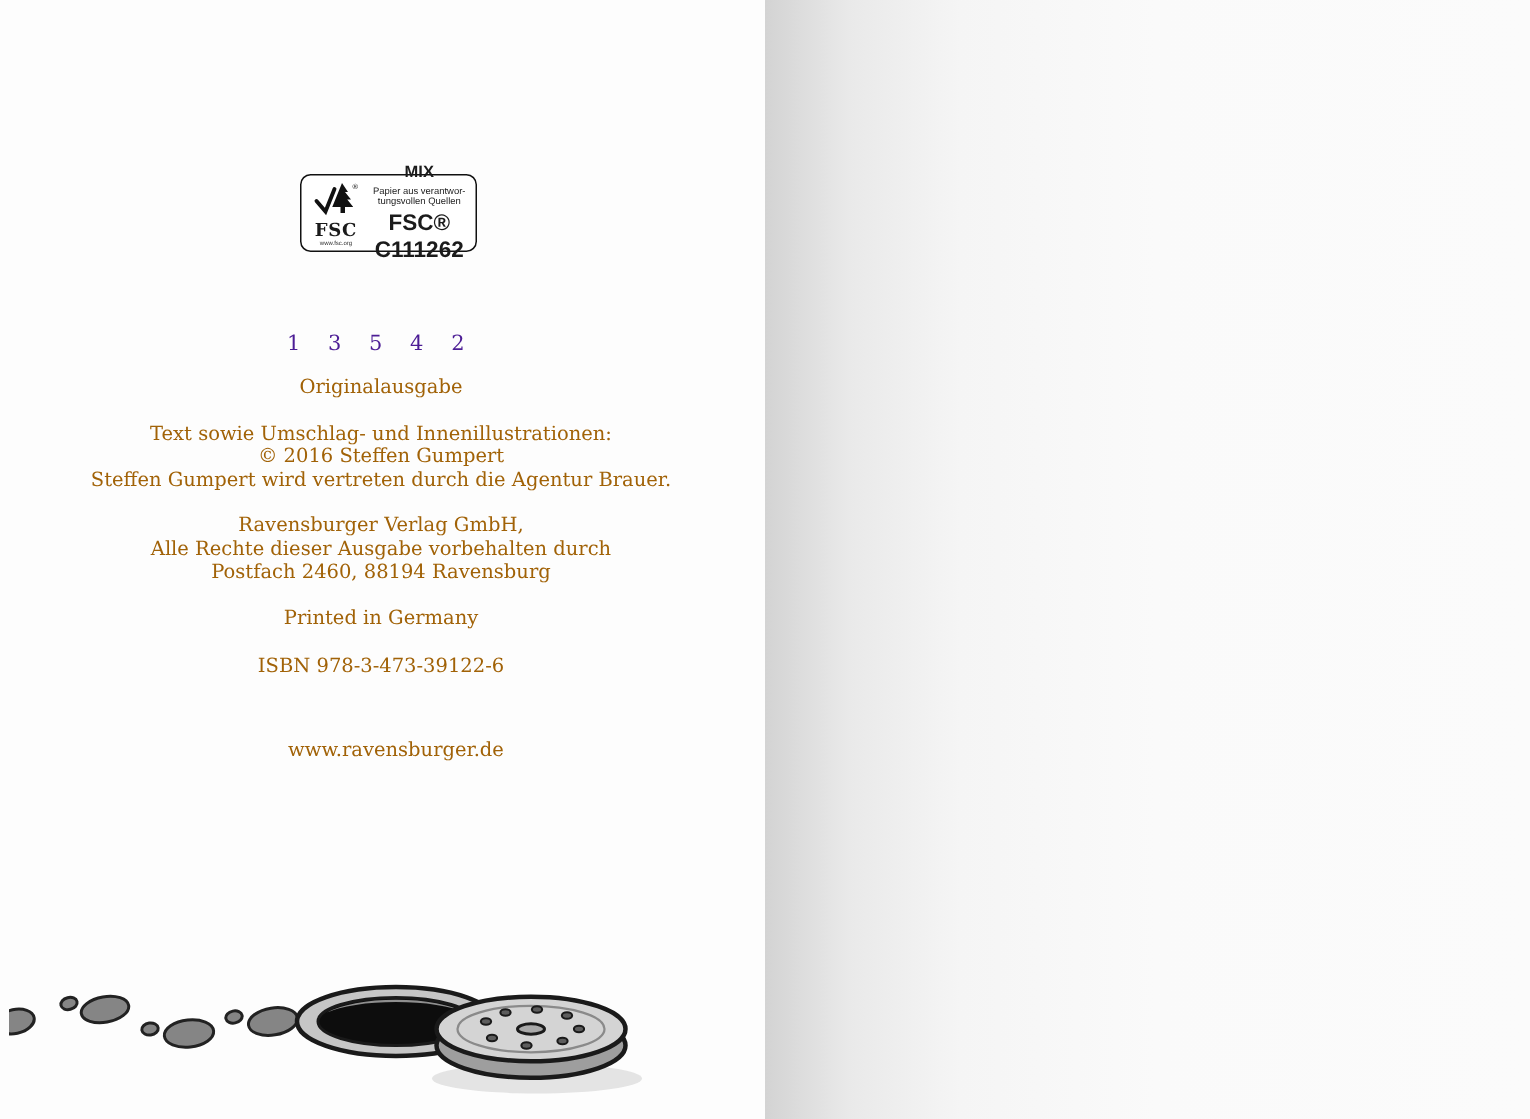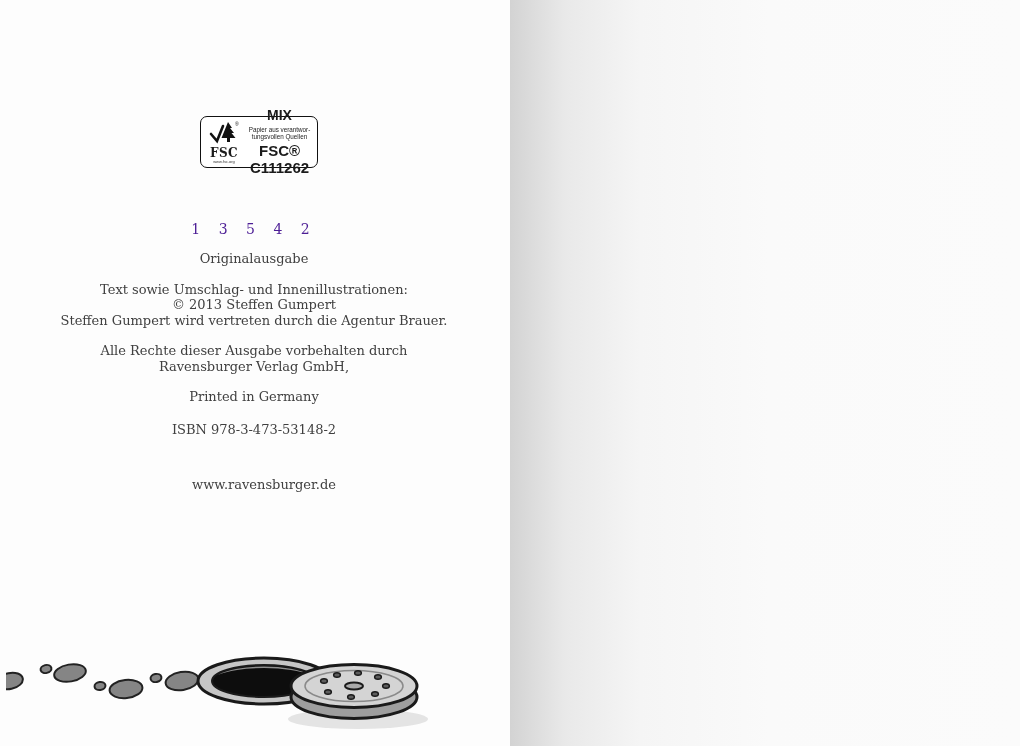--- a/index.html
+++ b/index.html
@@ -10,27 +10,27 @@
   #right-page{position:absolute;left:510px;top:0;width:510px;height:746px;
       background:linear-gradient(to right,#d3d3d3 0px,#e9e9e9 55px,#f5f5f5 130px,#fafafa 260px,#fbfbfb 100%);}
   
   .fsc-box{position:absolute;left:200px;top:116px;width:118px;height:52px;box-sizing:border-box;
       border:1.6px solid #111;border-radius:7px;background:#fff;display:flex;align-items:center;
       padding:3px 5px;gap:5px;}
   .fsc-left{width:36px;display:flex;flex-direction:column;align-items:center;line-height:1;}
   .fsc-acronym{font-family:"DejaVu Serif",serif;font-size:12px;font-weight:bold;letter-spacing:.5px;margin-top:2px;}
   .fsc-url{font-family:"Liberation Sans",sans-serif;font-size:4px;color:#333;margin-top:1px;}
   .fsc-right{flex:1;text-align:center;font-family:"Liberation Sans",sans-serif;line-height:1.15;}
-  .fsc-mix{font-size:14px;font-weight:bold;margin-bottom:2px;}
+  .fsc-mix{font-size:11px;font-weight:bold;margin-bottom:2px;}
   .fsc-claim{font-size:6.3px;color:#222;}
   .fsc-cert{font-size:15px;font-weight:bold;margin-top:2px;}
   .print-line{position:absolute;left:0;top:221px;width:508px;text-align:center;
       font-size:14px;letter-spacing:7px;color:#4c1d95;}
   .imprint{position:absolute;left:0;top:251px;width:508px;text-align:center;
-      font-size:13px;line-height:15.5px;color:#404040;}
+      font-size:13px;line-height:15.5px;color:#a16207;}
   .imprint .grp{margin-bottom:15px;}
   .imprint .gap-isbn{margin-top:17px;}
   .imprint .gap-web{margin-top:40px;padding-left:20px;}
   #manhole-illu{position:absolute;left:6px;top:633px;}
 </style>
 </head>
 <body>
 
 <div id="book">
 
@@ -56,29 +56,30 @@
     </div>
 
     <div class="print-line">1 3 5 4 2</div>
 
     <div class="imprint">
       <div class="grp">
         <div>Originalausgabe</div>
       </div>
       <div class="grp">
         <div>Text sowie Umschlag- und Innenillustrationen:</div>
-        <div>© 2013 Steffen Gumpert</div>
+        <div>© 2016 Steffen Gumpert</div>
         <div>Steffen Gumpert wird vertreten durch die Agentur Brauer.</div>
       </div>
       <div class="grp">
+        <div>Ravensburger Verlag GmbH,</div>
         <div>Alle Rechte dieser Ausgabe vorbehalten durch</div>
-        <div>Ravensburger Verlag GmbH,</div>
+        <div>Postfach 2460, 88194 Ravensburg</div>
       </div>
       <div>Printed in Germany</div>
-      <div class="gap-isbn">ISBN 978-3-473-53148-2</div>
+      <div class="gap-isbn">ISBN 978-3-473-39122-6</div>
       <div class="gap-web">www.ravensburger.de</div>
     </div>
 
     <svg id="manhole-illu" width="435" height="112" viewBox="0 0 435 112">
       <g>
         <ellipse cx="352" cy="86" rx="70" ry="10" fill="#e4e4e4"></ellipse>
       </g>
       <g fill="#858585" stroke="#222" stroke-width="2">
         <ellipse cx="4" cy="48" rx="13" ry="8" transform="rotate(-12 4 48)"></ellipse>
         <ellipse cx="40" cy="36" rx="5.5" ry="4" transform="rotate(-14 40 36)"></ellipse>

